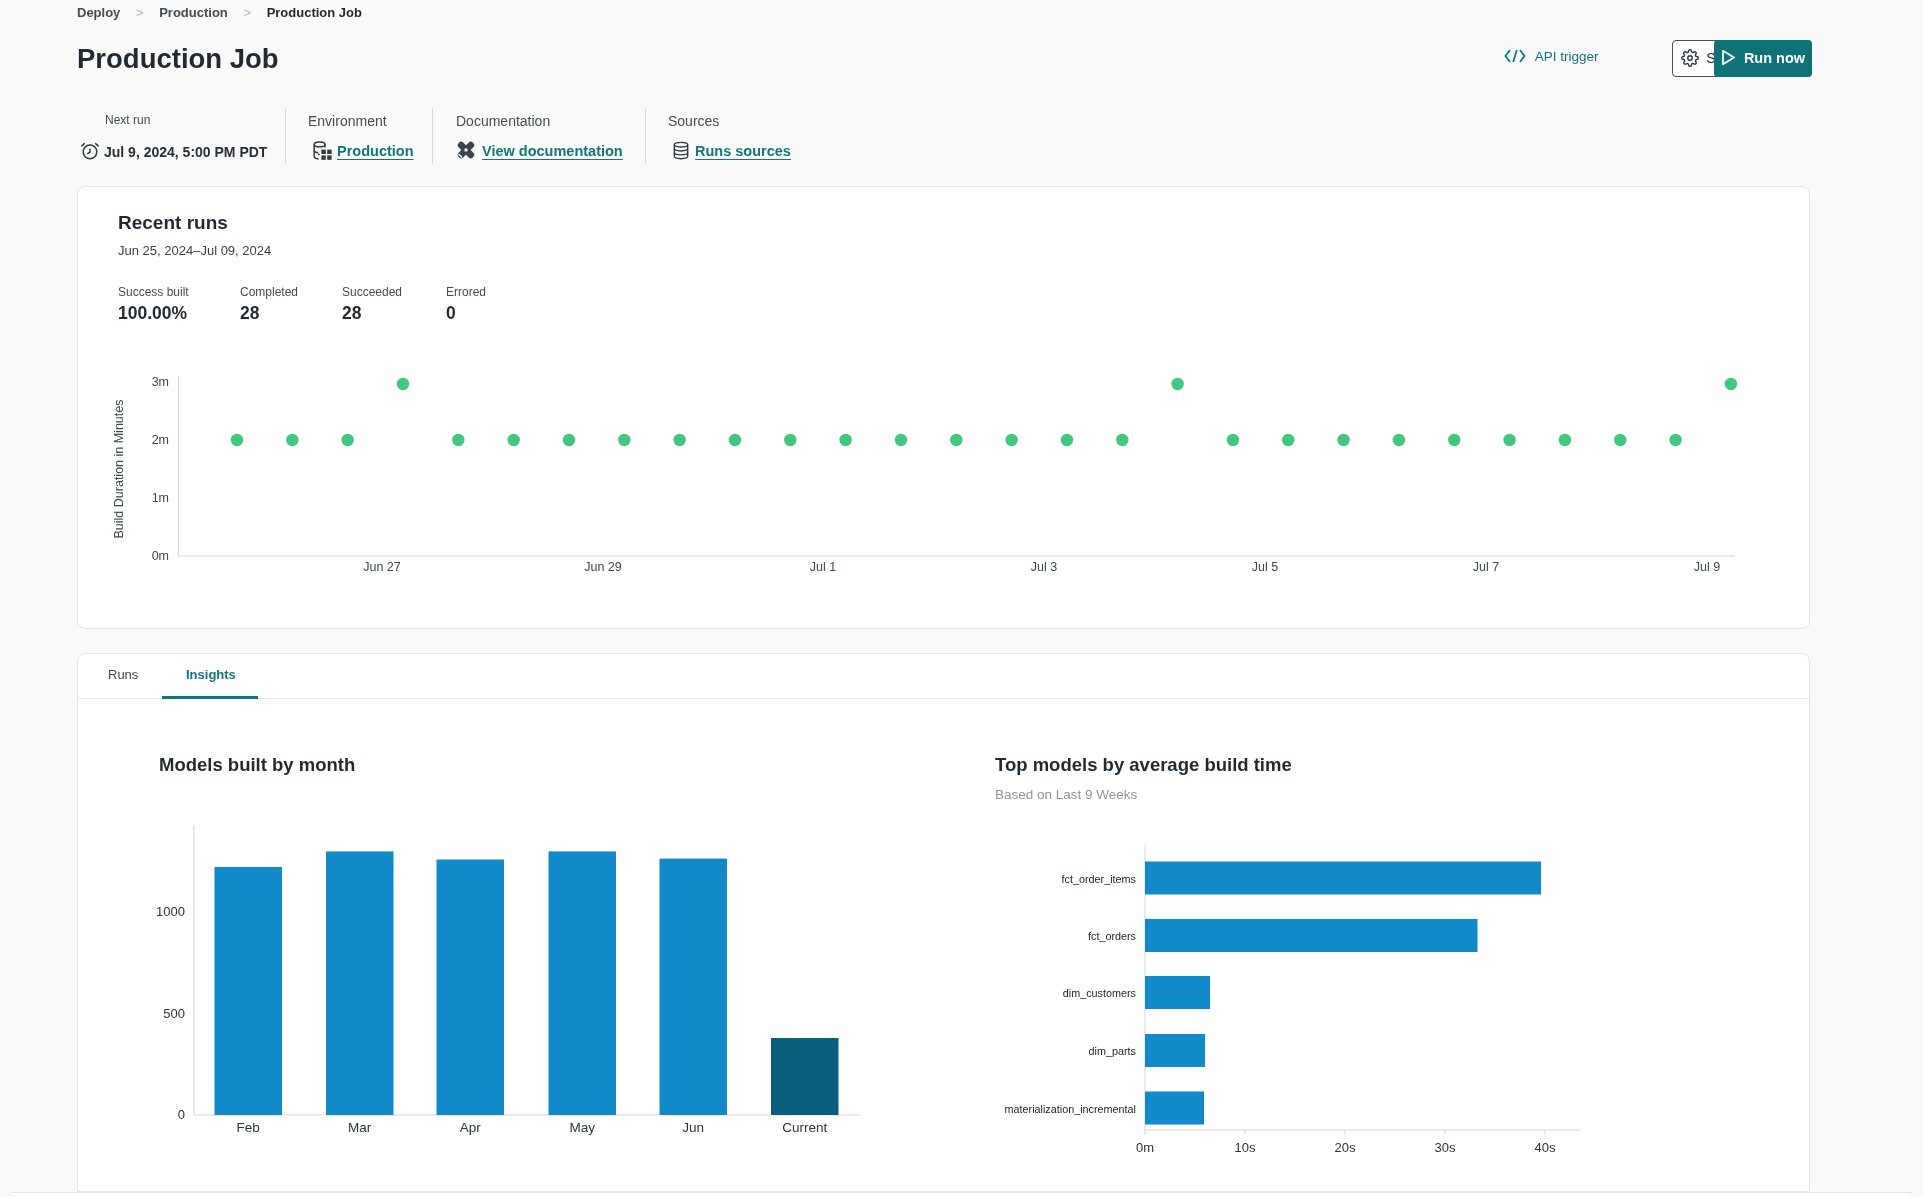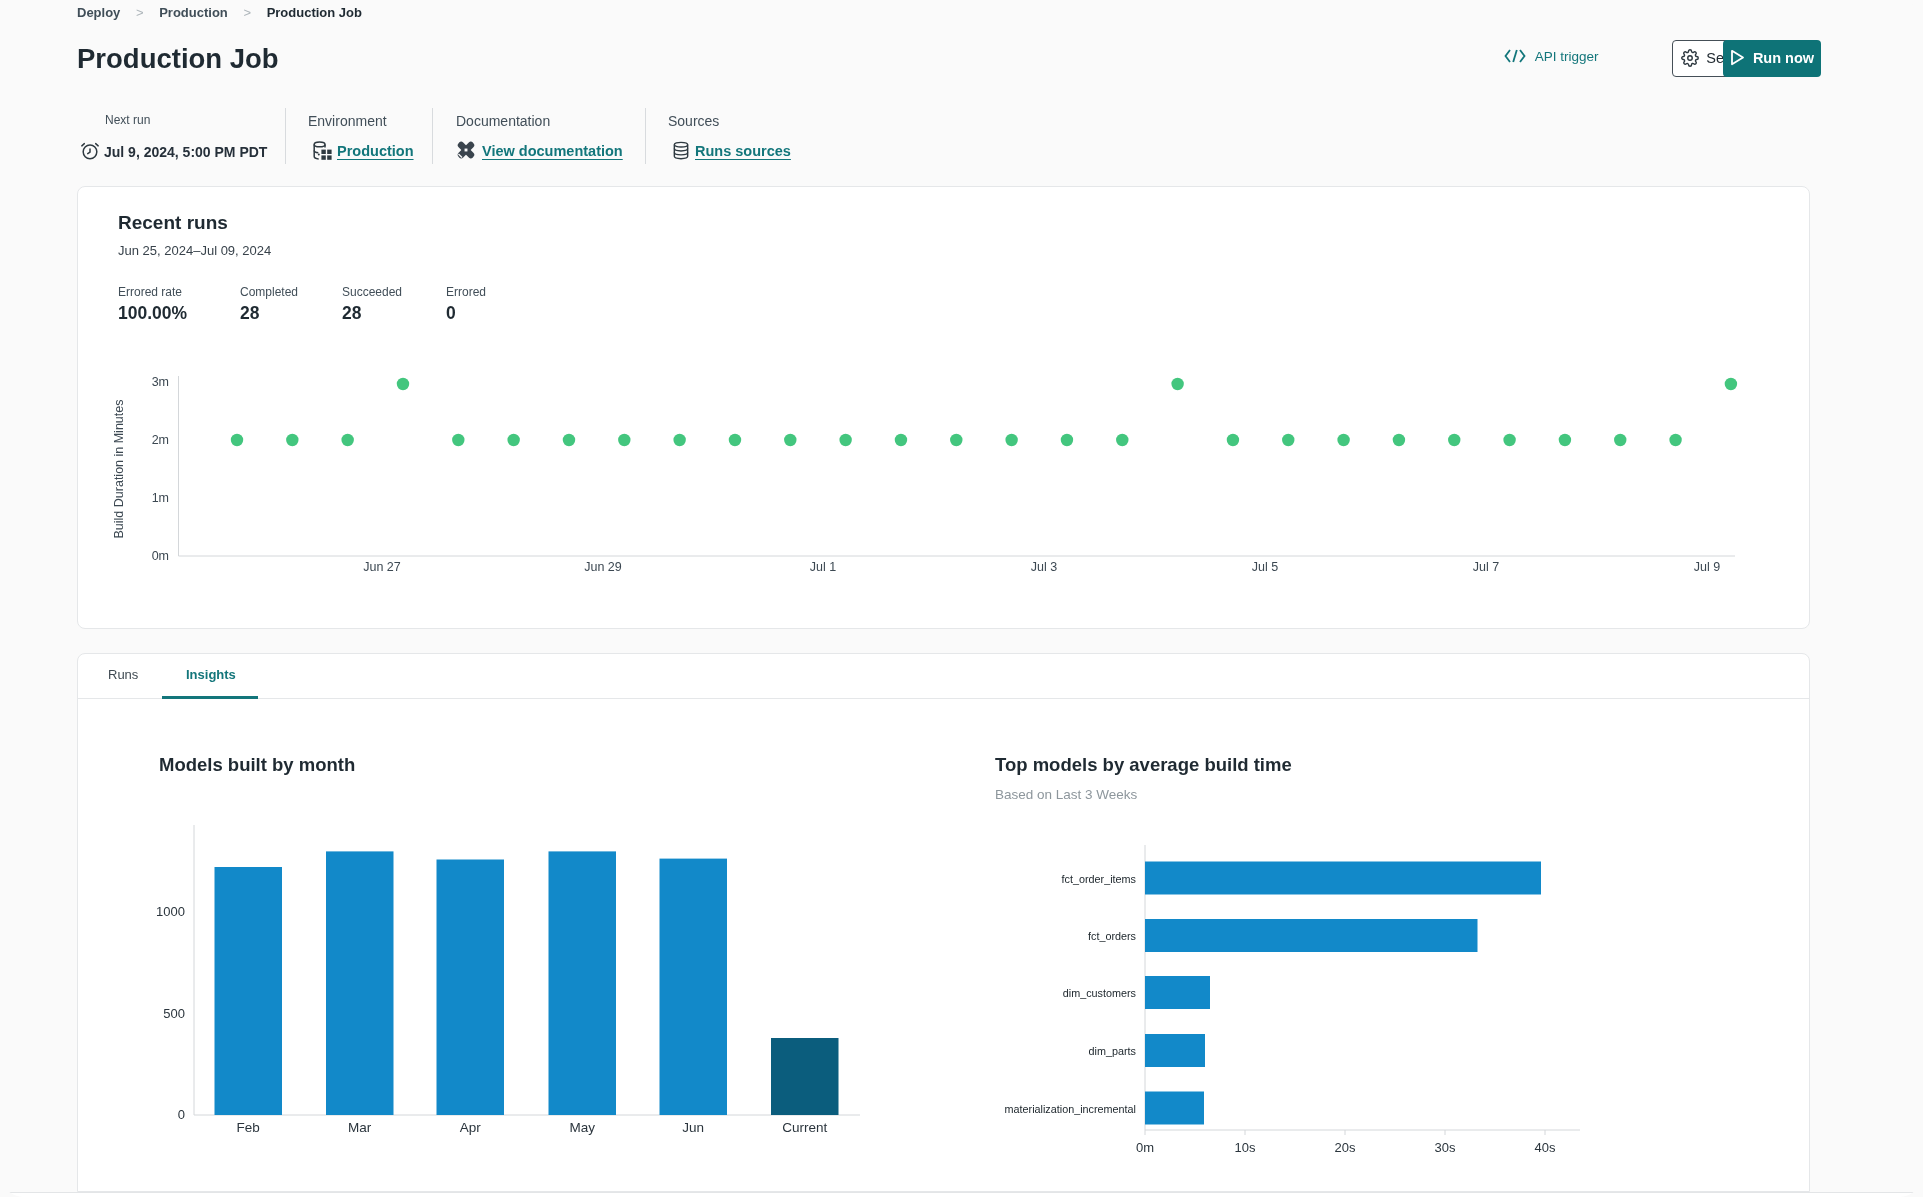--- a/index.html
+++ b/index.html
@@ -33,21 +33,21 @@
     <span class="teal" style="margin-left:5px;">API trigger</span>
   </div>
 
   <div class="abs" style="left:1672px; top:40px; width:96px; height:37px; background:#fff; border:1px solid #454f57; border-radius:4px; line-height:35px; text-align:center; font-size:14.5px; color:#232c33;">
     <svg width="18" height="18" viewBox="0 0 24 24" style="vertical-align:-4px; margin-right:7px;" fill="none" stroke="#2e3940" stroke-width="1.9" stroke-linejoin="round">
       <circle cx="12" cy="12" r="3"></circle>
       <path d="M19.4 15a1.65 1.65 0 0 0 .33 1.82l.06.06a2 2 0 0 1 0 2.83 2 2 0 0 1-2.83 0l-.06-.06a1.65 1.65 0 0 0-1.82-.33 1.65 1.65 0 0 0-1 1.51V21a2 2 0 0 1-2 2 2 2 0 0 1-2-2v-.09A1.65 1.65 0 0 0 9 19.4a1.65 1.65 0 0 0-1.82.33l-.06.06a2 2 0 0 1-2.83 0 2 2 0 0 1 0-2.83l.06-.06a1.65 1.65 0 0 0 .33-1.82 1.65 1.65 0 0 0-1.51-1H3a2 2 0 0 1-2-2 2 2 0 0 1 2-2h.09A1.65 1.65 0 0 0 4.6 9a1.65 1.65 0 0 0-.33-1.82l-.06-.06a2 2 0 0 1 0-2.83 2 2 0 0 1 2.83 0l.06.06a1.65 1.65 0 0 0 1.82.33H9a1.65 1.65 0 0 0 1-1.51V3a2 2 0 0 1 2-2 2 2 0 0 1 2 2v.09a1.65 1.65 0 0 0 1 1.51 1.65 1.65 0 0 0 1.82-.33l.06-.06a2 2 0 0 1 2.83 0 2 2 0 0 1 0 2.83l-.06.06a1.65 1.65 0 0 0-.33 1.82V9a1.65 1.65 0 0 0 1.51 1H21a2 2 0 0 1 2 2 2 2 0 0 1-2 2h-.09a1.65 1.65 0 0 0-1.51 1z"></path>
     </svg>Settings
   </div>
 
-  <div class="abs" style="left:1714px; top:40px; width:98px; height:37px; background:#0e7377; border-radius:4px; line-height:36px; text-align:center; font-size:14.5px; font-weight:700; color:#fff;margin-left:9px;">
+  <div class="abs" style="left:1714px; top:40px; width:98px; height:37px; background:#0e7377; border-radius:4px; line-height:36px; text-align:center; font-size:14.5px; font-weight:700; color:#fff;">
     <svg width="15" height="17" viewBox="0 0 15 17" style="vertical-align:-3px; margin-right:8px;">
       <path d="M2 1.8 L13 8.5 L2 15.2 Z" fill="none" stroke="#fff" stroke-width="1.8" stroke-linejoin="round"></path>
     </svg>Run now
   </div>
 
   <div class="abs" style="left:77px; top:113px; font-size:12px; color:#414e58;margin-left:28px;">Next run</div>
   <div class="abs" style="left:80px; top:141px;">
     <svg width="20" height="20" viewBox="0 0 24 24">
       <circle cx="12" cy="13" r="8.2" fill="none" stroke="#2e3940" stroke-width="1.8"></circle>
       <path d="M12 9.5 L12 13.4 L9.3 15.2" fill="none" stroke="#2e3940" stroke-width="1.8" stroke-linecap="round"></path>
@@ -98,21 +98,21 @@
       <path d="M4 5v14c0 1.5 3.6 2.8 8 2.8s8-1.3 8-2.8V5" fill="none" stroke="#2e3940" stroke-width="1.7"></path>
       <path d="M4 9.7c0 1.5 3.6 2.8 8 2.8s8-1.3 8-2.8M4 14.4c0 1.5 3.6 2.8 8 2.8s8-1.3 8-2.8" fill="none" stroke="#2e3940" stroke-width="1.7"></path>
     </svg>
   </div>
   <div class="abs" style="left:695px; top:143px; font-size:14.5px; font-weight:700;"><a class="tlink">Runs sources</a></div>
 
   <div class="card" style="left:77px; top:186px; width:1733px; height:443px;"></div>
   <div class="abs" style="left:118px; top:212px; font-size:19px; font-weight:700; color:#1f2a32;">Recent runs</div>
   <div class="abs" style="left:118px; top:243px; font-size:13px; color:#38424b;">Jun 25, 2024–Jul 09, 2024</div>
 
-  <div class="abs" style="left:118px; top:285px; font-size:12px; color:#414e58;">Errored rate</div>
+  <div class="abs" style="left:118px; top:285px; font-size:12px; color:#414e58;">Success built</div>
   <div class="abs" style="left:118px; top:303px; font-size:17.5px; font-weight:700; color:#1f2a32;">100.00%</div>
   <div class="abs" style="left:240px; top:285px; font-size:12px; color:#414e58;">Completed</div>
   <div class="abs" style="left:240px; top:303px; font-size:17.5px; font-weight:700; color:#1f2a32;">28</div>
   <div class="abs" style="left:342px; top:285px; font-size:12px; color:#414e58;text-align:right;">Succeeded</div>
   <div class="abs" style="left:342px; top:303px; font-size:17.5px; font-weight:700; color:#1f2a32;">28</div>
   <div class="abs" style="left:446px; top:285px; font-size:12px; color:#414e58;">Errored</div>
   <div class="abs" style="left:446px; top:303px; font-size:17.5px; font-weight:700; color:#1f2a32;">0</div>
 
   <svg class="abs" style="left:77px; top:186px;" width="1733" height="420" viewBox="0 0 1733 420">
     <g id="scatter">
@@ -162,21 +162,21 @@
   </svg>
 
   <div class="card" style="left:77px; top:653px; width:1733px; height:539px; border-radius:8px 8px 0 0;"></div>
   <div class="abs" style="left:108px; top:667px; font-size:13px; color:#3f4a52;">Runs</div>
   <div class="abs" style="left:186px; top:667px; font-size:13px; font-weight:700; color:#13767b;">Insights</div>
   <div class="abs" style="left:77px; top:698px; width:1733px; height:1px; background:#e5e7e9;"></div>
   <div class="abs" style="left:162px; top:696px; width:96px; height:3px; background:#13767b;"></div>
 
   <div class="abs" style="left:159px; top:754px; font-size:18.5px; font-weight:700; color:#1f2a32;">Models built by month</div>
   <div class="abs" style="left:995px; top:754px; font-size:18.5px; font-weight:700; color:#1f2a32;">Top models by average build time</div>
-  <div class="abs" style="left:995px; top:787px; font-size:13.5px; color:#8d969c;">Based on Last 3 Weeks</div>
+  <div class="abs" style="left:995px; top:787px; font-size:13.5px; color:#8d969c;">Based on Last 9 Weeks</div>
 
   <svg class="abs" style="left:130px; top:815px;" width="760" height="340" viewBox="0 0 760 340">
     <g id="barchart">
         <line x1="64" y1="10" x2="64" y2="300" stroke="#d4d7da" stroke-width="1"></line>
         <line x1="64" y1="300" x2="730" y2="300" stroke="#d4d7da" stroke-width="1"></line>
         <text x="55" y="101" font-size="13" fill="#2b353d" text-anchor="end" font-family="Liberation Sans">1000</text>
         <text x="55" y="203" font-size="13" fill="#2b353d" text-anchor="end" font-family="Liberation Sans">500</text>
         <text x="55" y="304" font-size="13" fill="#2b353d" text-anchor="end" font-family="Liberation Sans">0</text>
         <rect x="84.5" y="52" width="67.5" height="248" fill="#1289c9"></rect>
         <text x="118.2" y="317" font-size="13.5" fill="#2b353d" text-anchor="middle" font-family="Liberation Sans">Feb</text>

